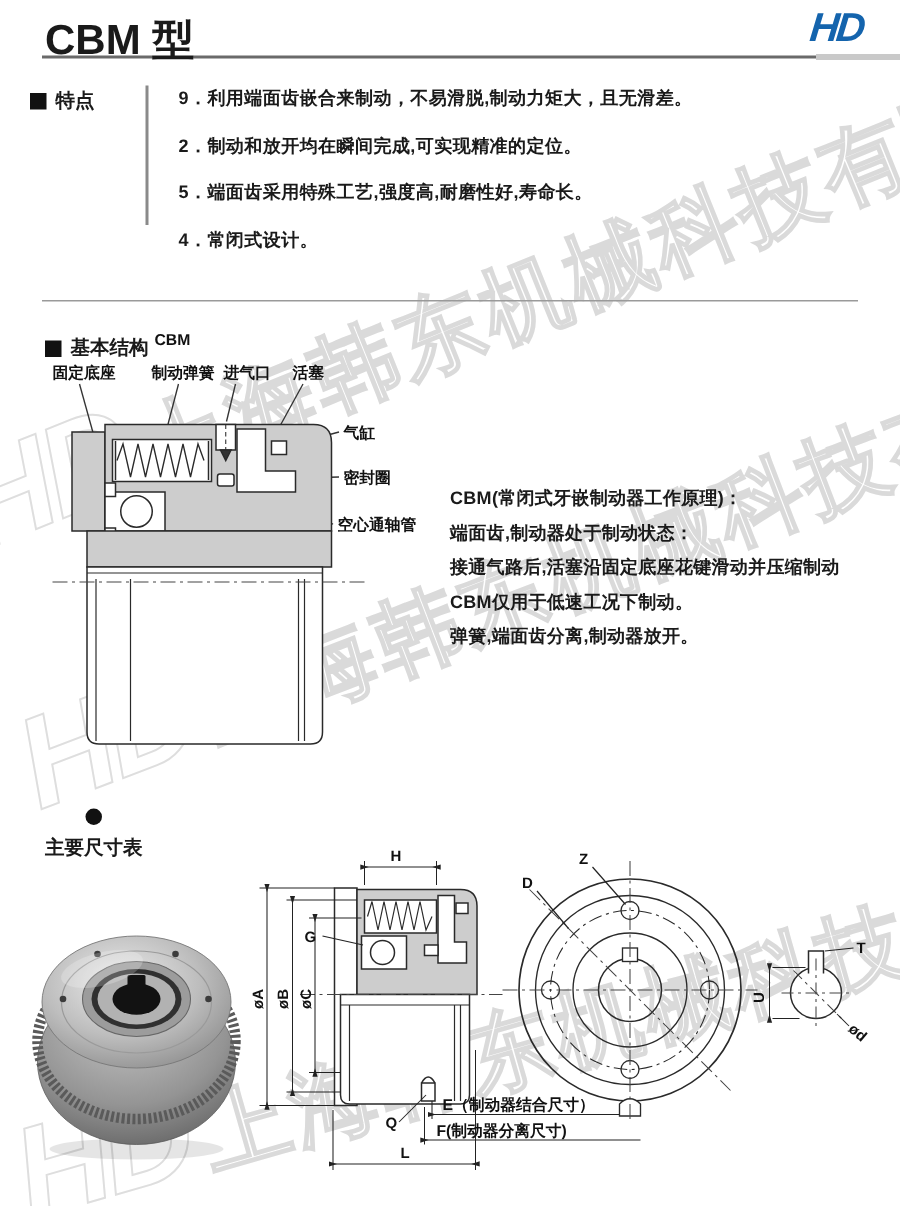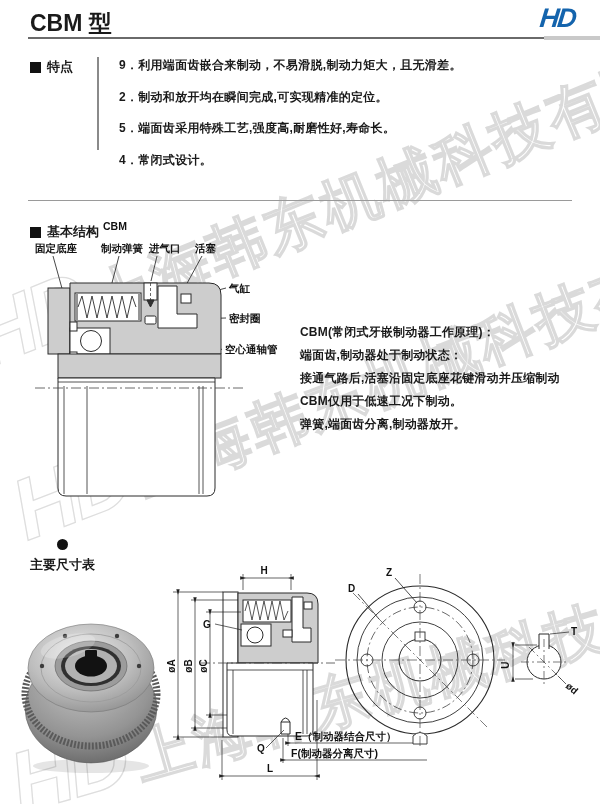--- a/index.html
+++ b/index.html
@@ -9,31 +9,31 @@
   .wm{position:absolute;white-space:nowrap;font-weight:bold;z-index:1;
       color:transparent;-webkit-text-stroke:1.3px #dadada;transform-origin:0 50%;
       pointer-events:none;line-height:1;}
   .wm .wm-logo{font-style:italic;font-size:86px;letter-spacing:-4px;margin-right:10px;
       -webkit-text-stroke:1.3px #dedede;}
   .wm .wm-text{font-size:58px;letter-spacing:3px;}
   .wm1{left:-24px;top:298px;transform:rotate(-22deg);}
   .wm2{left:16px;top:470px;transform:rotate(-21deg);}
   .wm3{left:12px;top:742px;transform:rotate(-16deg);}
   
-  .title{position:absolute;left:30px;top:8px;font-size:23px;font-weight:bold;z-index:3;}
+  .title{position:absolute;left:30px;top:8px;font-size:28px;font-weight:bold;z-index:3;}
   .hd-logo{position:absolute;left:540px;top:3px;font-size:27px;font-weight:900;
            font-style:italic;letter-spacing:-2px;color:#1464ad;z-index:3;transform:skewX(-6deg);}
   .hrule{position:absolute;left:28px;top:37px;width:544px;height:2px;background:#6a6a6a;z-index:2;}
   .logo-bar{position:absolute;left:544px;top:36px;width:56px;height:4px;background:#c9c9c9;z-index:2;}
   
   .sec-head{position:absolute;display:flex;align-items:center;gap:6px;font-size:13px;
             font-weight:bold;z-index:3;}
   .sq{width:11px;height:11px;background:#111;display:inline-block;}
   .dot{width:11px;height:11px;background:#111;border-radius:50%;display:inline-block;}
-  .feat-head{left:30px;top:58px;}
+  .feat-head{left:20px;top:58px;}
   .struct-head{left:30px;top:196px;margin-top:27px;}
   .dims-head{left:30px;top:539px;flex-direction:column;}
   .sec-rule{position:absolute;left:28px;top:200px;width:544px;height:1px;background:#9a9a9a;z-index:2;}
   
   .vline{position:absolute;left:97px;top:57px;width:2px;height:93px;background:#8a8a8a;z-index:3;}
   .feat-list{position:absolute;left:119px;top:57px;width:460px;z-index:3;}
   .feat-item{font-size:12px;font-weight:600;margin-bottom:14.5px;letter-spacing:.3px;}
   
   .principle{position:absolute;left:300px;top:321px;width:296px;z-index:3;}
   .principle div{font-size:12px;font-weight:600;line-height:23px;letter-spacing:.2px;}

